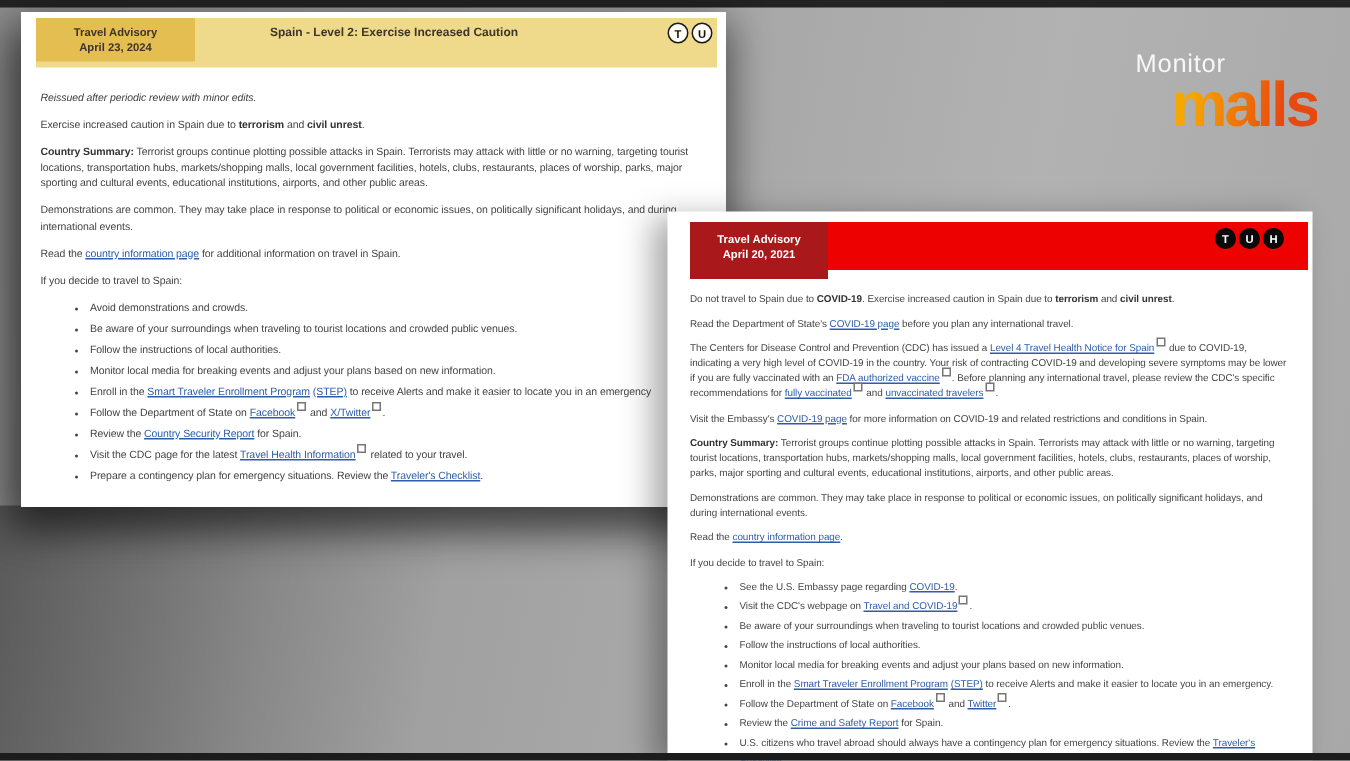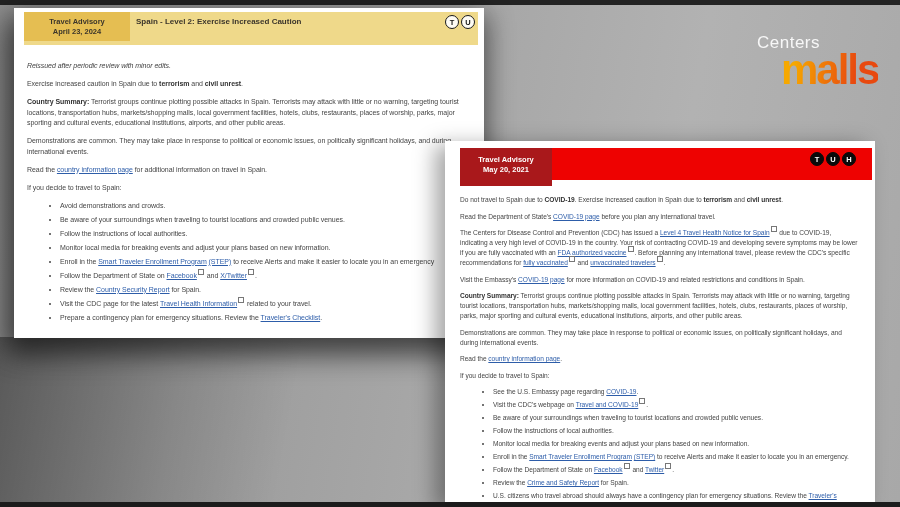--- a/index.html
+++ b/index.html
@@ -56,21 +56,21 @@
 
 <div class="top-bar" style="background: rgb(35, 35, 35);"></div>
 <div class="floor-shadow"></div>
 
 <div class="doc doc0">
   <div class="header" style="background: rgb(239, 217, 138);">
     <div class="tab" style="background: rgb(229, 190, 82); color: rgb(59, 53, 43);">
       <div>Travel Advisory</div>
       <div>April 23, 2024</div>
     </div>
-    <div class="banner-title" style="color: rgb(59, 53, 43);">Spain - Level 2: Exercise Increased Caution</div>
+    <div class="banner-title" style="color: rgb(59, 53, 43); margin-left: 44px;">Spain - Level 2: Exercise Increased Caution</div>
     <div class="icon-row">
         <span class="cicon outline">T</span>
         <span class="cicon outline">U</span>
       </div>
   </div>
   <div class="doc-body">
       <p class="i"><span>Reissued after periodic review with minor edits.</span></p>
       <p><span>Exercise increased caution in Spain due to </span><span class="b">terrorism</span><span> and </span><span class="b">civil unrest</span><span>.</span></p>
       <p><span class="b">Country Summary:</span><span> Terrorist groups continue plotting possible attacks in Spain.  Terrorists may attack with little or no warning, targeting tourist locations, transportation hubs, markets/shopping malls, local government facilities, hotels, clubs, restaurants, places of worship, parks, major sporting and cultural events, educational institutions, airports, and other public areas.</span></p>
       <p><span>Demonstrations are common.  They may take place in response to political or economic issues, on politically significant holidays, and during international events.</span></p>
@@ -87,21 +87,21 @@
         <li><span>Visit the CDC page for the latest </span><a href="#">Travel Health Information</a><span class="ext"></span><span> related to your travel.</span></li>
         <li><span>Prepare a contingency plan for emergency situations. Review the </span><a href="#">Traveler's Checklist</a><span>.</span></li>
       </ul>
     </div>
 </div>
 
 <div class="doc doc1">
   <div class="header" style="background: rgb(238, 2, 1);">
     <div class="tab" style="background: rgb(169, 24, 27); color: rgb(255, 255, 255);">
       <div>Travel Advisory</div>
-      <div>May 20, 2021</div>
+      <div>April 20, 2021</div>
     </div>
     <div class="icon-row">
         <span class="cicon solid">T</span>
         <span class="cicon solid">U</span>
         <span class="cicon solid">H</span>
       </div>
   </div>
   <div class="doc-body">
       <p><span>Do not travel to Spain due to </span><span class="b">COVID-19</span><span>. Exercise increased caution in Spain due to </span><span class="b">terrorism</span><span> and </span><span class="b">civil unrest</span><span>.</span></p>
       <p><span>Read the Department of State's </span><a href="#">COVID-19 page</a><span> before you plan any international travel.</span></p>
@@ -118,16 +118,16 @@
         <li><span>Follow the instructions of local authorities.</span></li>
         <li><span>Monitor local media for breaking events and adjust your plans based on new information.</span></li>
         <li><span>Enroll in the </span><a href="#">Smart Traveler Enrollment Program</a><span> </span><a href="#">(STEP)</a><span> to receive Alerts and make it easier to locate you in an emergency.</span></li>
         <li><span>Follow the Department of State on </span><a href="#">Facebook</a><span class="ext"></span><span> and </span><a href="#">Twitter</a><span class="ext"></span><span>.</span></li>
         <li><span>Review the </span><a href="#">Crime and Safety Report</a><span> for Spain.</span></li>
         <li><span>U.S. citizens who travel abroad should always have a contingency plan for emergency situations. Review the </span><a href="#">Traveler's Checklist</a><span>.</span></li>
       </ul>
     </div>
 </div>
 
-<div class="verifica" style="color: rgb(247, 247, 247);">Centers</div>
+<div class="verifica" style="color: rgb(247, 247, 247);">Monitor</div>
 <div class="rtve" style="background-image: linear-gradient(100deg, rgb(246, 168, 0) 15%, rgb(232, 73, 15) 75%);">malls</div>
 
 <div class="bottom-bar" style="background: rgb(28, 28, 28);"></div>
 
 </body></html>

